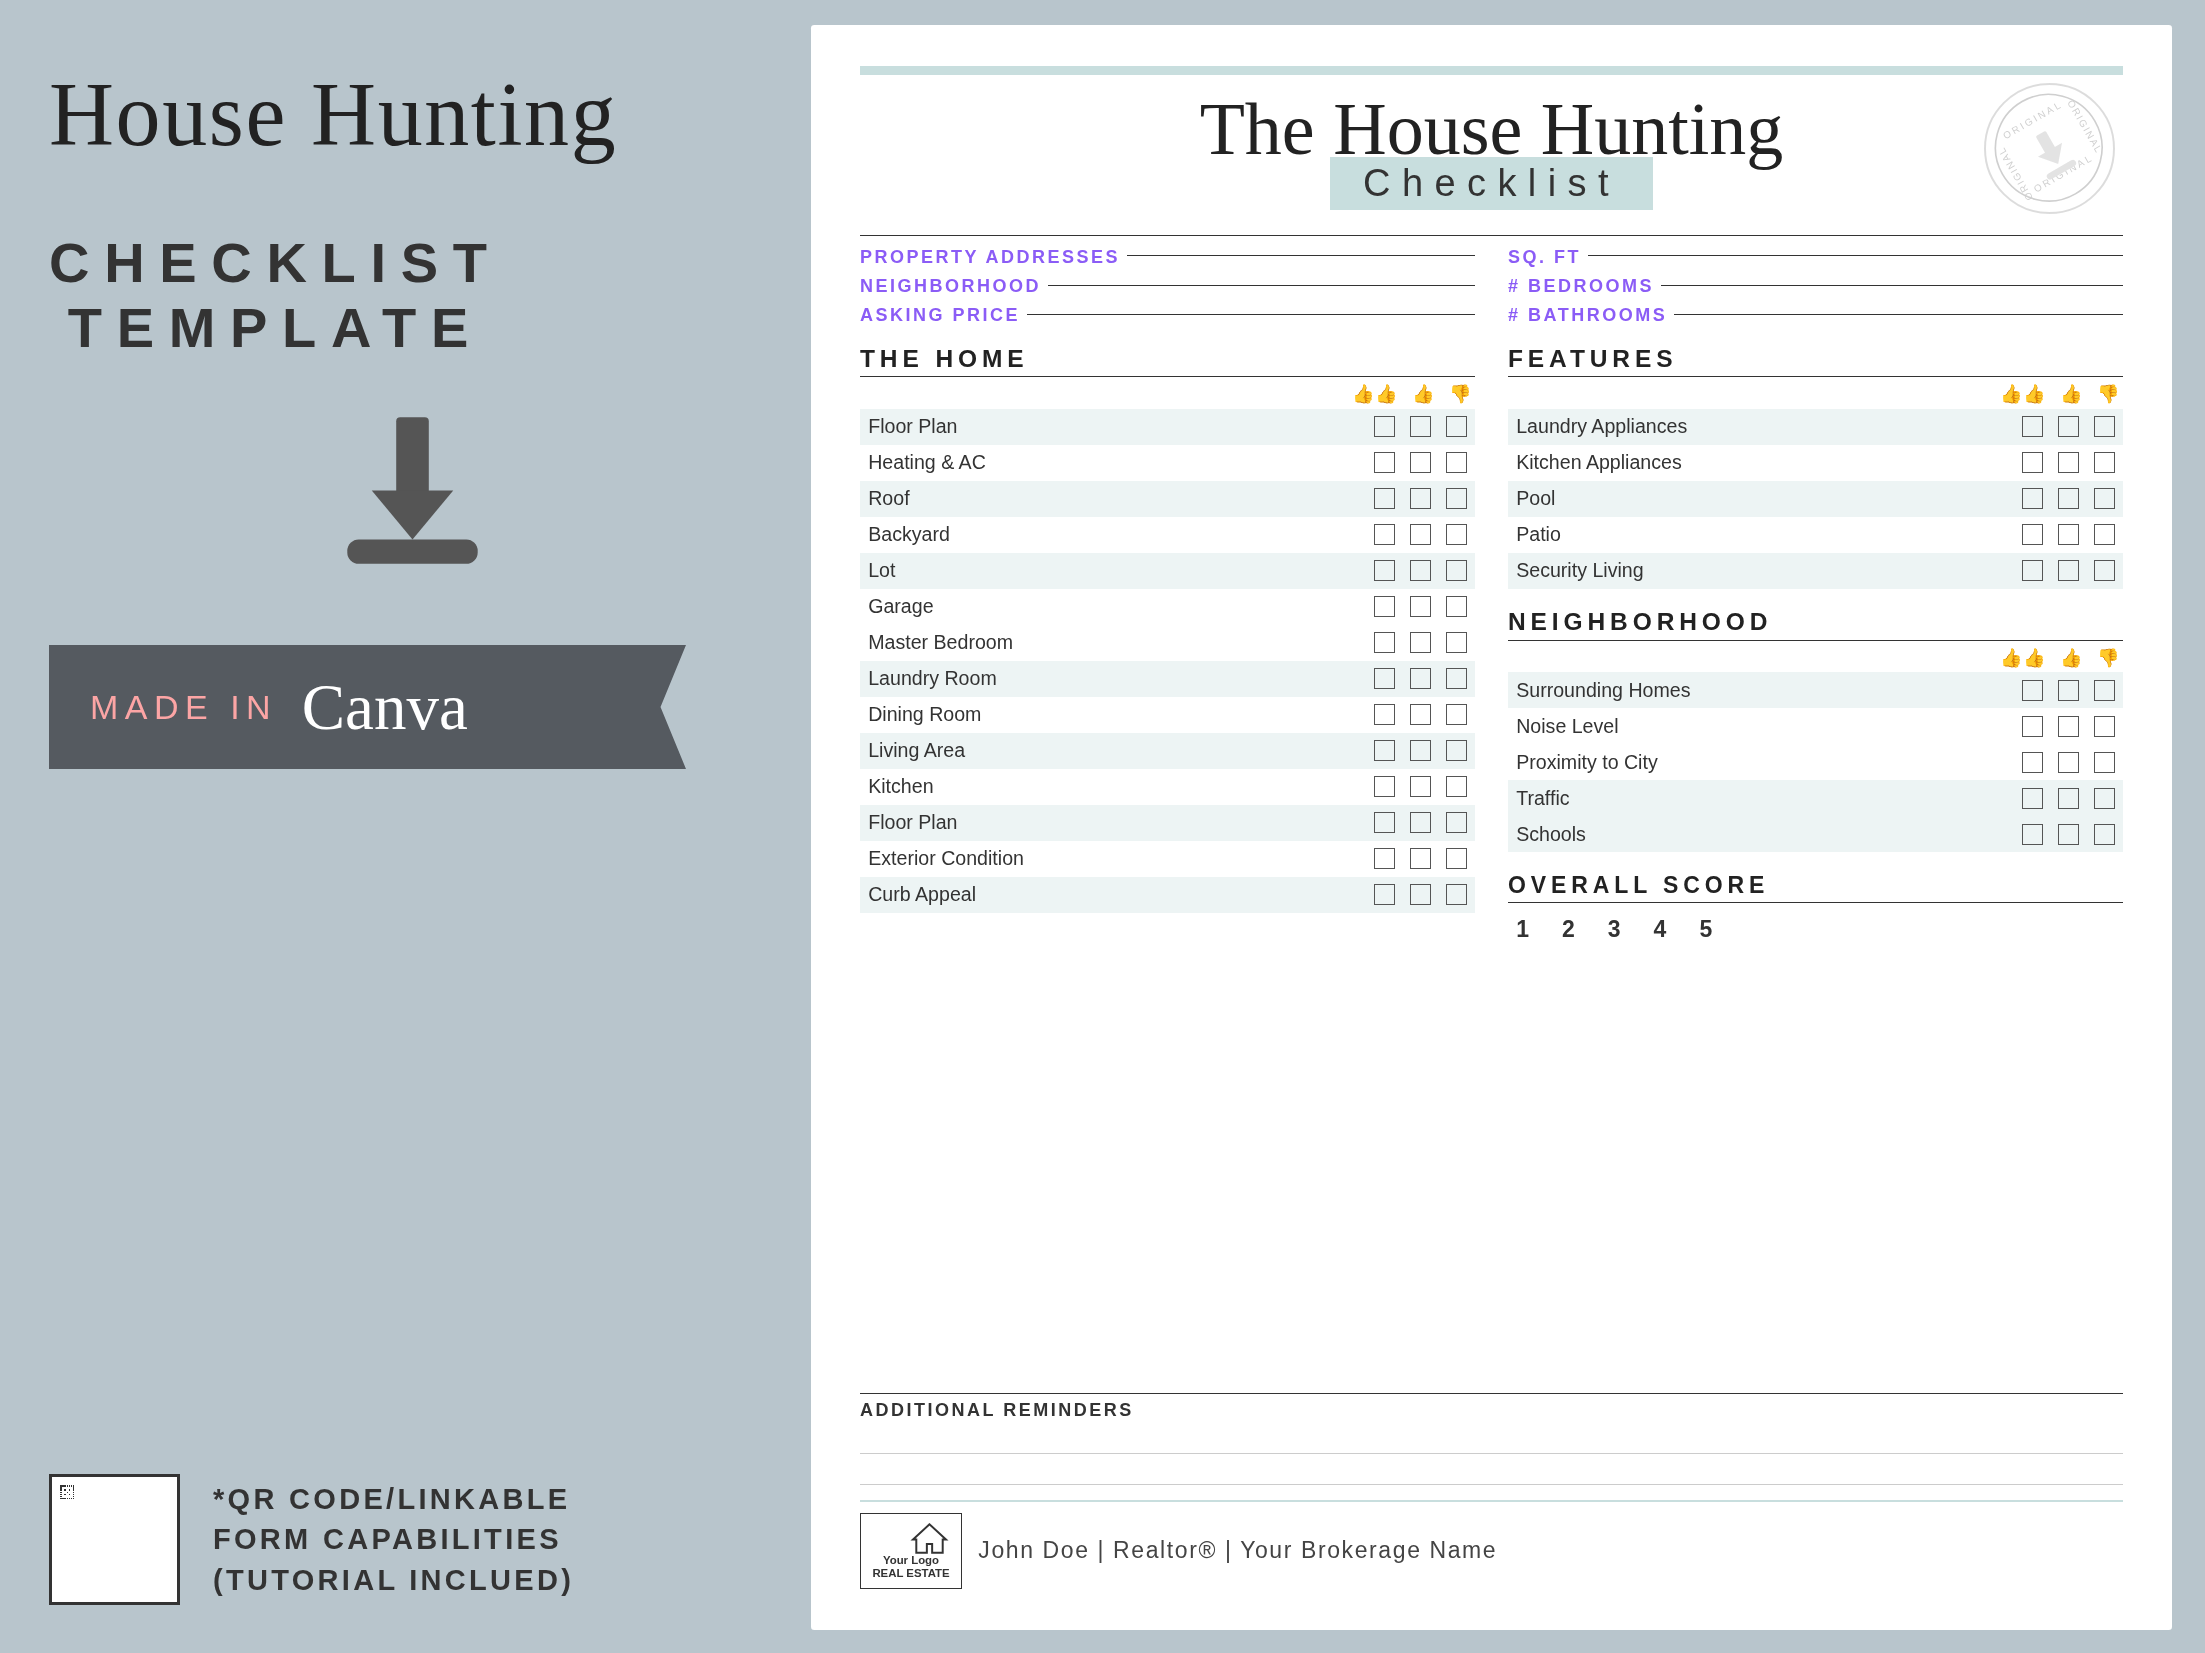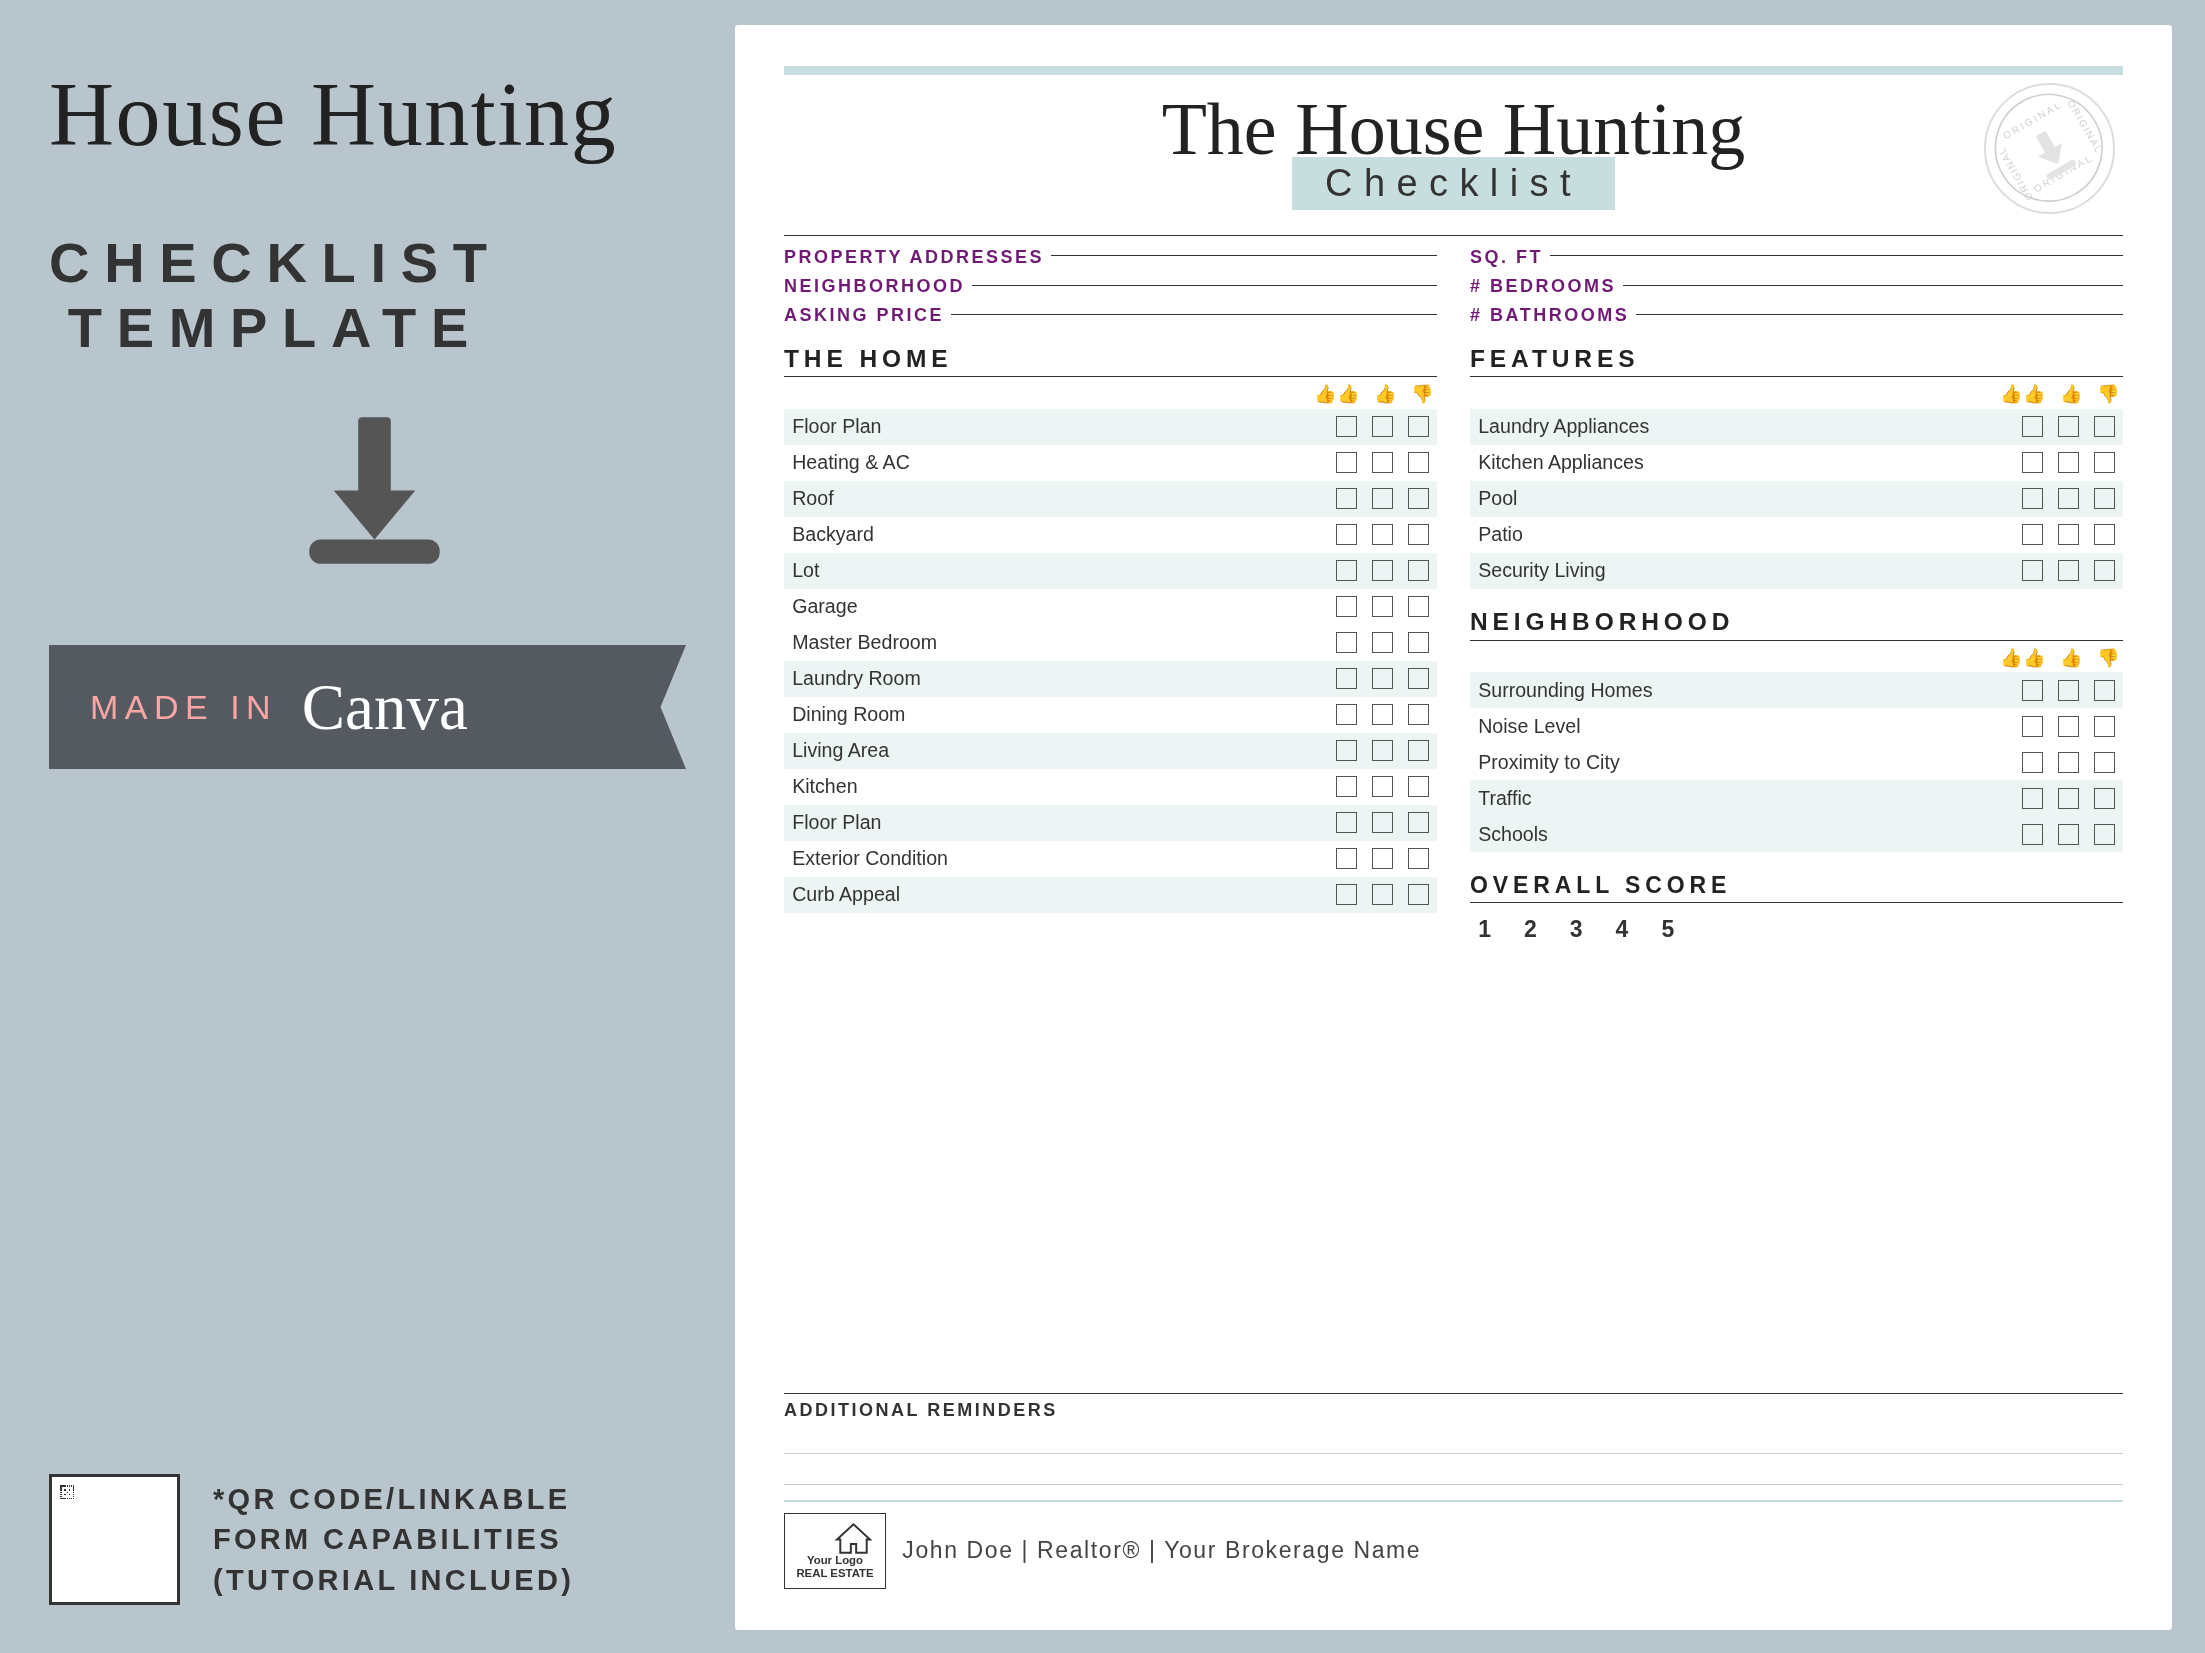--- a/index.html
+++ b/index.html
@@ -8,21 +8,21 @@
       height: 1654px;
       background: #b8c5cc;
       display: flex;
       align-items: stretch;
       font-family: 'Georgia', serif;
       overflow: hidden;
     }
 
     
     .left-panel {
-      width: 735px;
+      width: 811px;
       min-height: 1654px;
       background: #b8c5cc;
       display: flex;
       flex-direction: column;
       align-items: center;
       justify-content: space-between;
       padding: 65px 36px 49px 49px;
     }
 
     .left-top {
@@ -227,21 +227,21 @@
       align-items: center;
       gap: 0;
       flex: 1;
     }
 
     .form-label {
       font-family: Arial, sans-serif;
       font-size: 18px;
       font-weight: 700;
       letter-spacing: 2.5px;
-      color: #701a75;
+      color: #8b5cf6;
       white-space: nowrap;
     }
 
     .form-line {
       flex: 1;
       border-bottom: 1.2px solid #333;
       height: 0.8px;
       margin-left: 6.5px;
       margin-bottom: 3.3px;
     }

